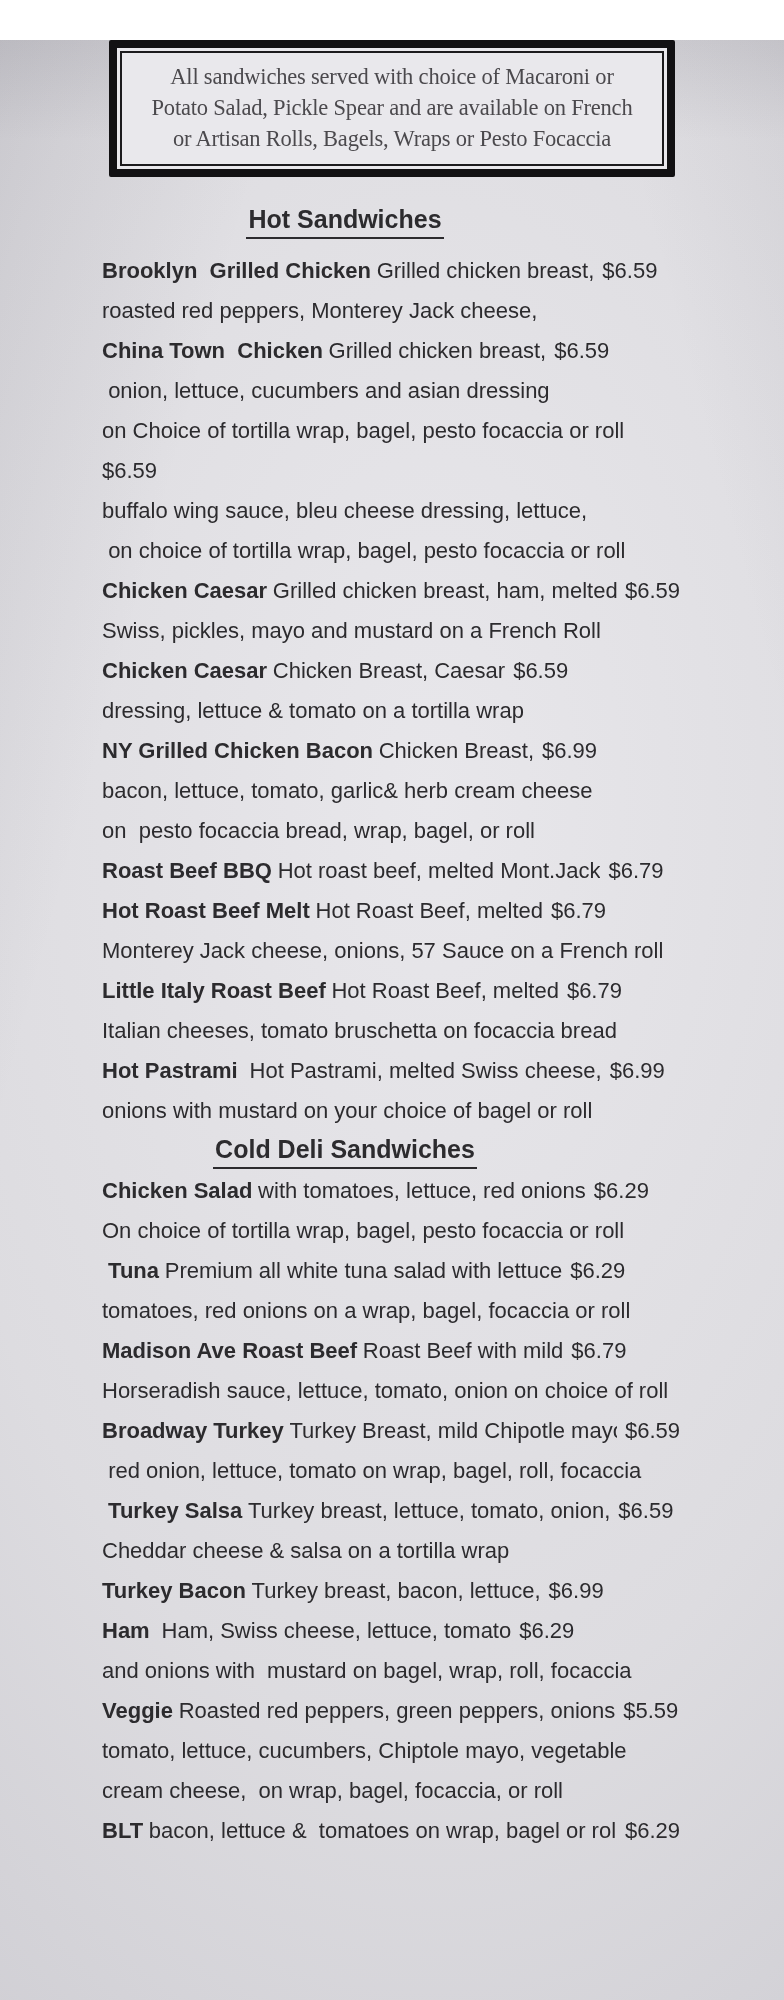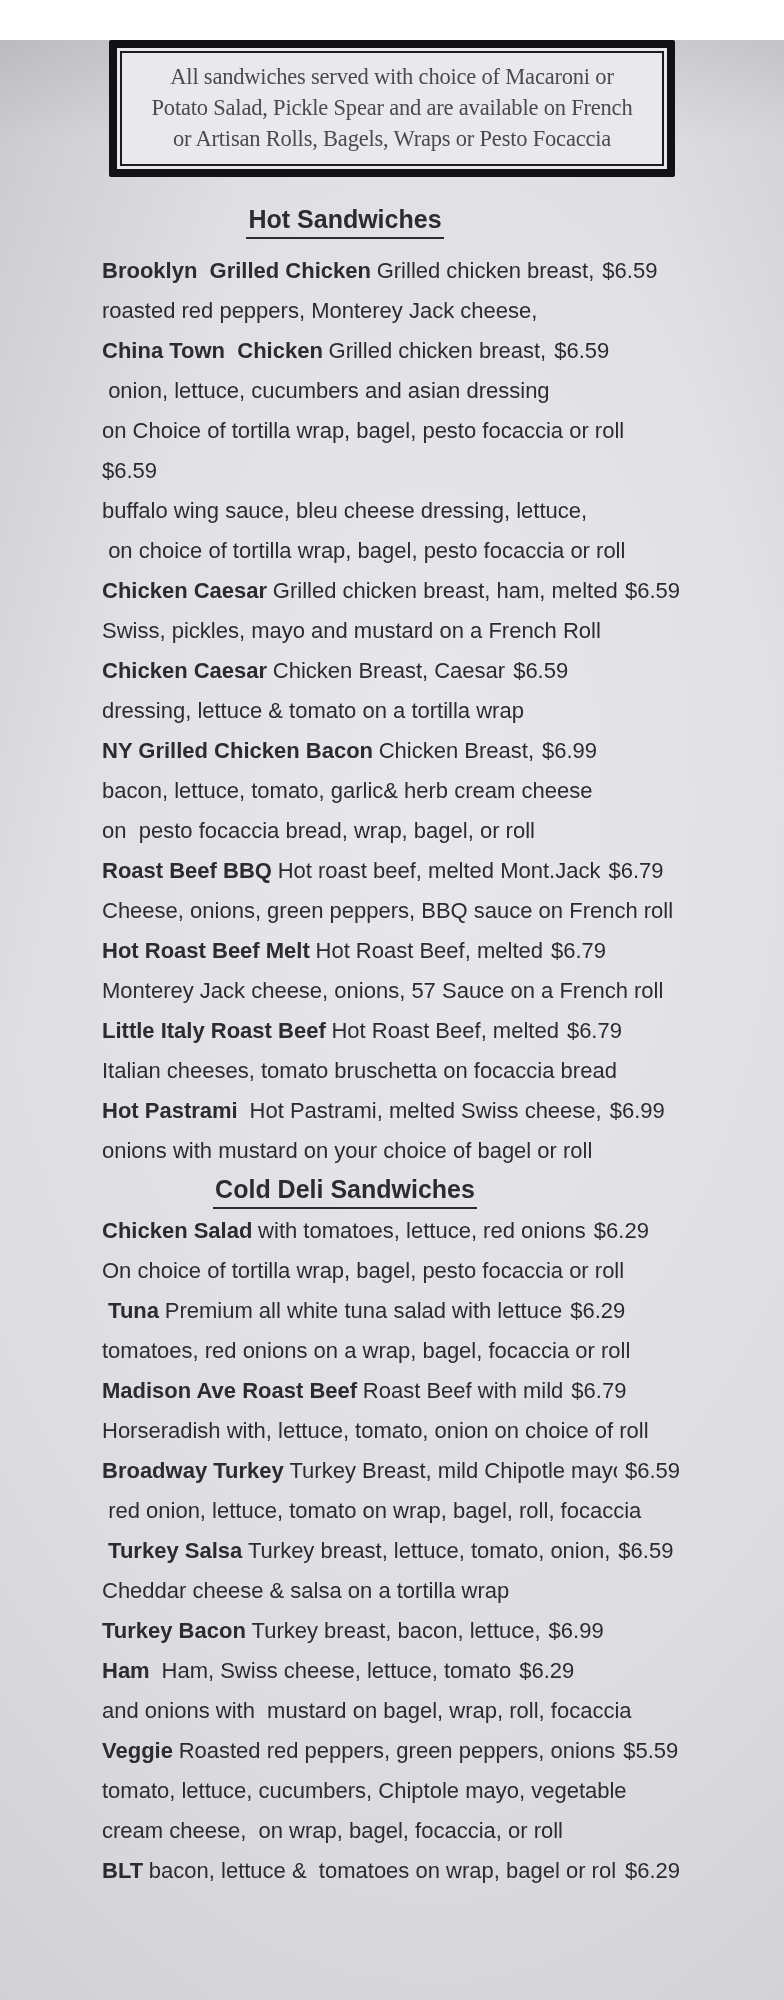--- a/index.html
+++ b/index.html
@@ -163,21 +163,20 @@
 
   <div class="item-line">bacon, lettuce, tomato, garlic&amp; herb cream cheese</div>
         <div class="item-line">on  pesto focaccia bread, wrap, bagel, or roll</div>
       </div>
       <div class="menu-item">
     <div class="item-line1">
       <span class="l1text"><span class="item-name">Roast Beef BBQ</span><span class="item-rest">Hot roast beef, melted Mont.Jack</span></span>
       <span class="item-price">$6.79</span>
     </div>
 
-  <div class="item-line">Cheese, onions, green peppers, BBQ sauce on French roll</div>
       </div>
       <div class="menu-item">
     <div class="item-line1">
       <span class="l1text"><span class="item-name">Hot Roast Beef Melt</span><span class="item-rest">Hot Roast Beef, melted</span></span>
       <span class="item-price">$6.79</span>
     </div>
 
   <div class="item-line">Monterey Jack cheese, onions, 57 Sauce on a French roll</div>
       </div>
       <div class="menu-item">
@@ -214,21 +213,21 @@
     </div>
 
   <div class="item-line">tomatoes, red onions on a wrap, bagel, focaccia or roll</div>
       </div>
       <div class="menu-item">
     <div class="item-line1">
       <span class="l1text"><span class="item-name">Madison Ave Roast Beef</span><span class="item-rest">Roast Beef with mild</span></span>
       <span class="item-price">$6.79</span>
     </div>
 
-  <div class="item-line">Horseradish with, lettuce, tomato, onion on choice of roll</div>
+  <div class="item-line">Horseradish sauce, lettuce, tomato, onion on choice of roll</div>
       </div>
       <div class="menu-item">
     <div class="item-line1">
       <span class="l1text"><span class="item-name">Broadway Turkey</span><span class="item-rest">Turkey Breast, mild Chipotle mayo</span></span>
       <span class="item-price">$6.59</span>
     </div>
 
   <div class="item-line"> red onion, lettuce, tomato on wrap, bagel, roll, focaccia</div>
       </div>
       <div class="menu-item">

